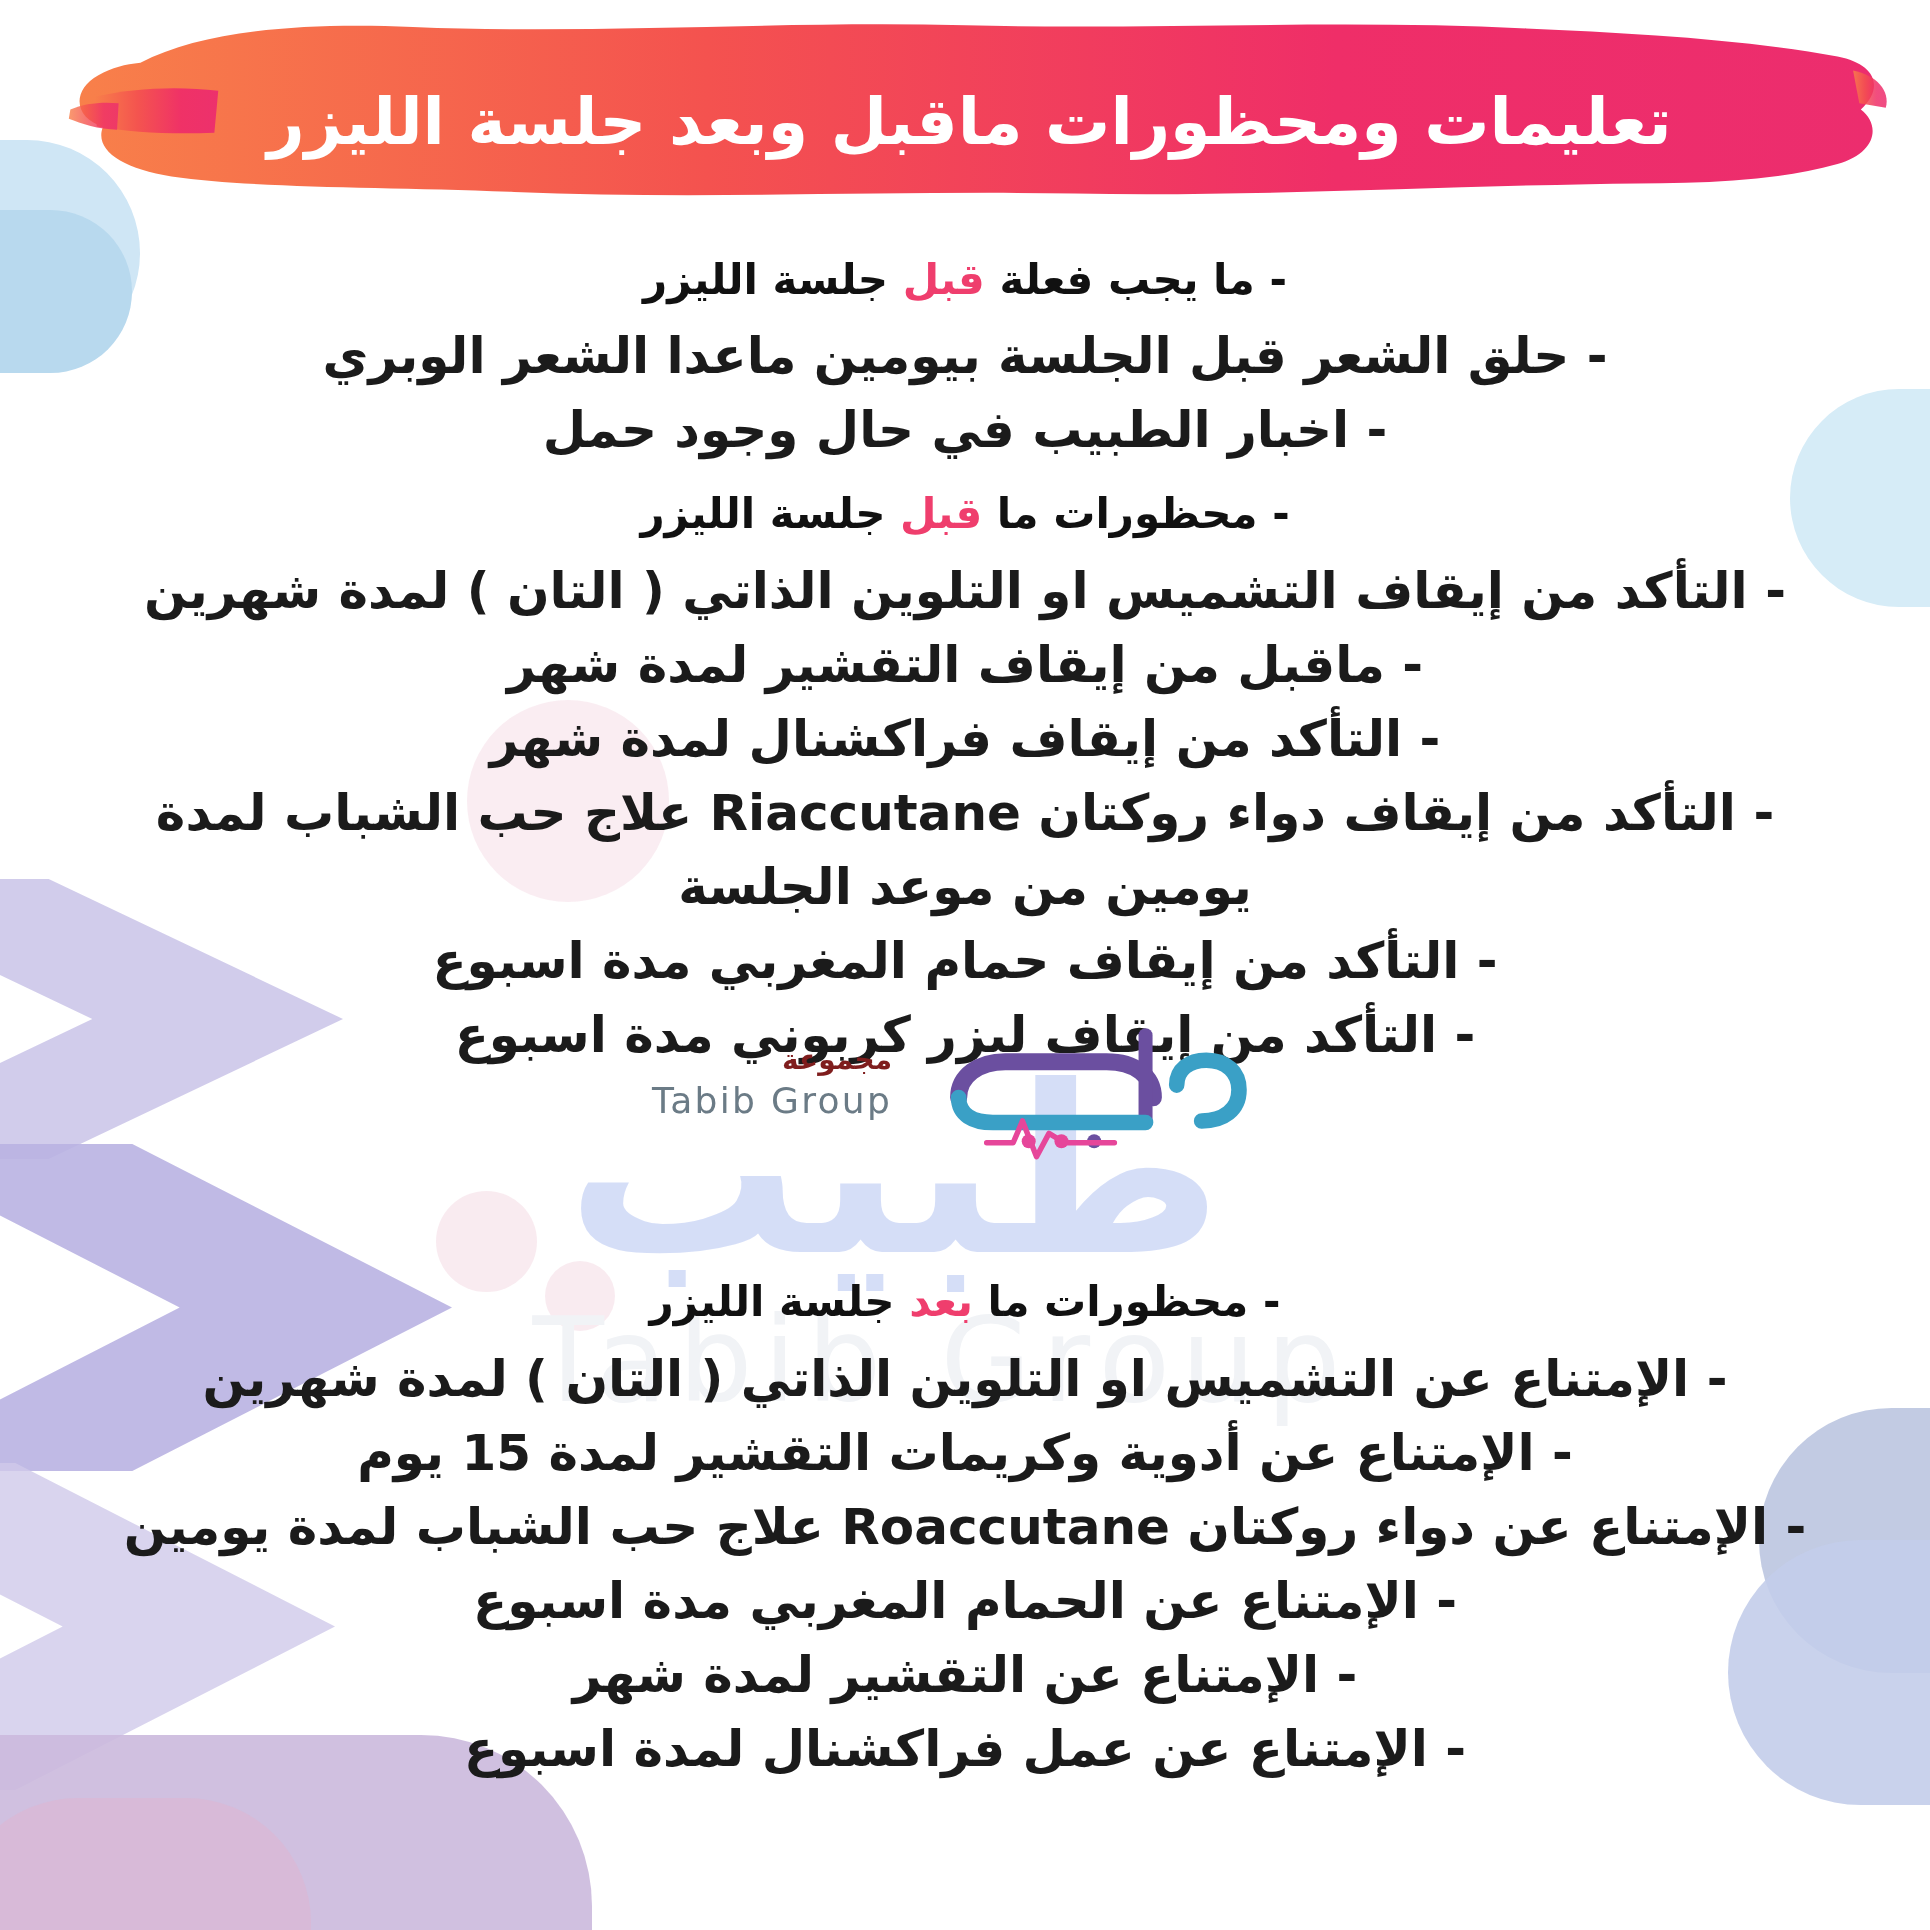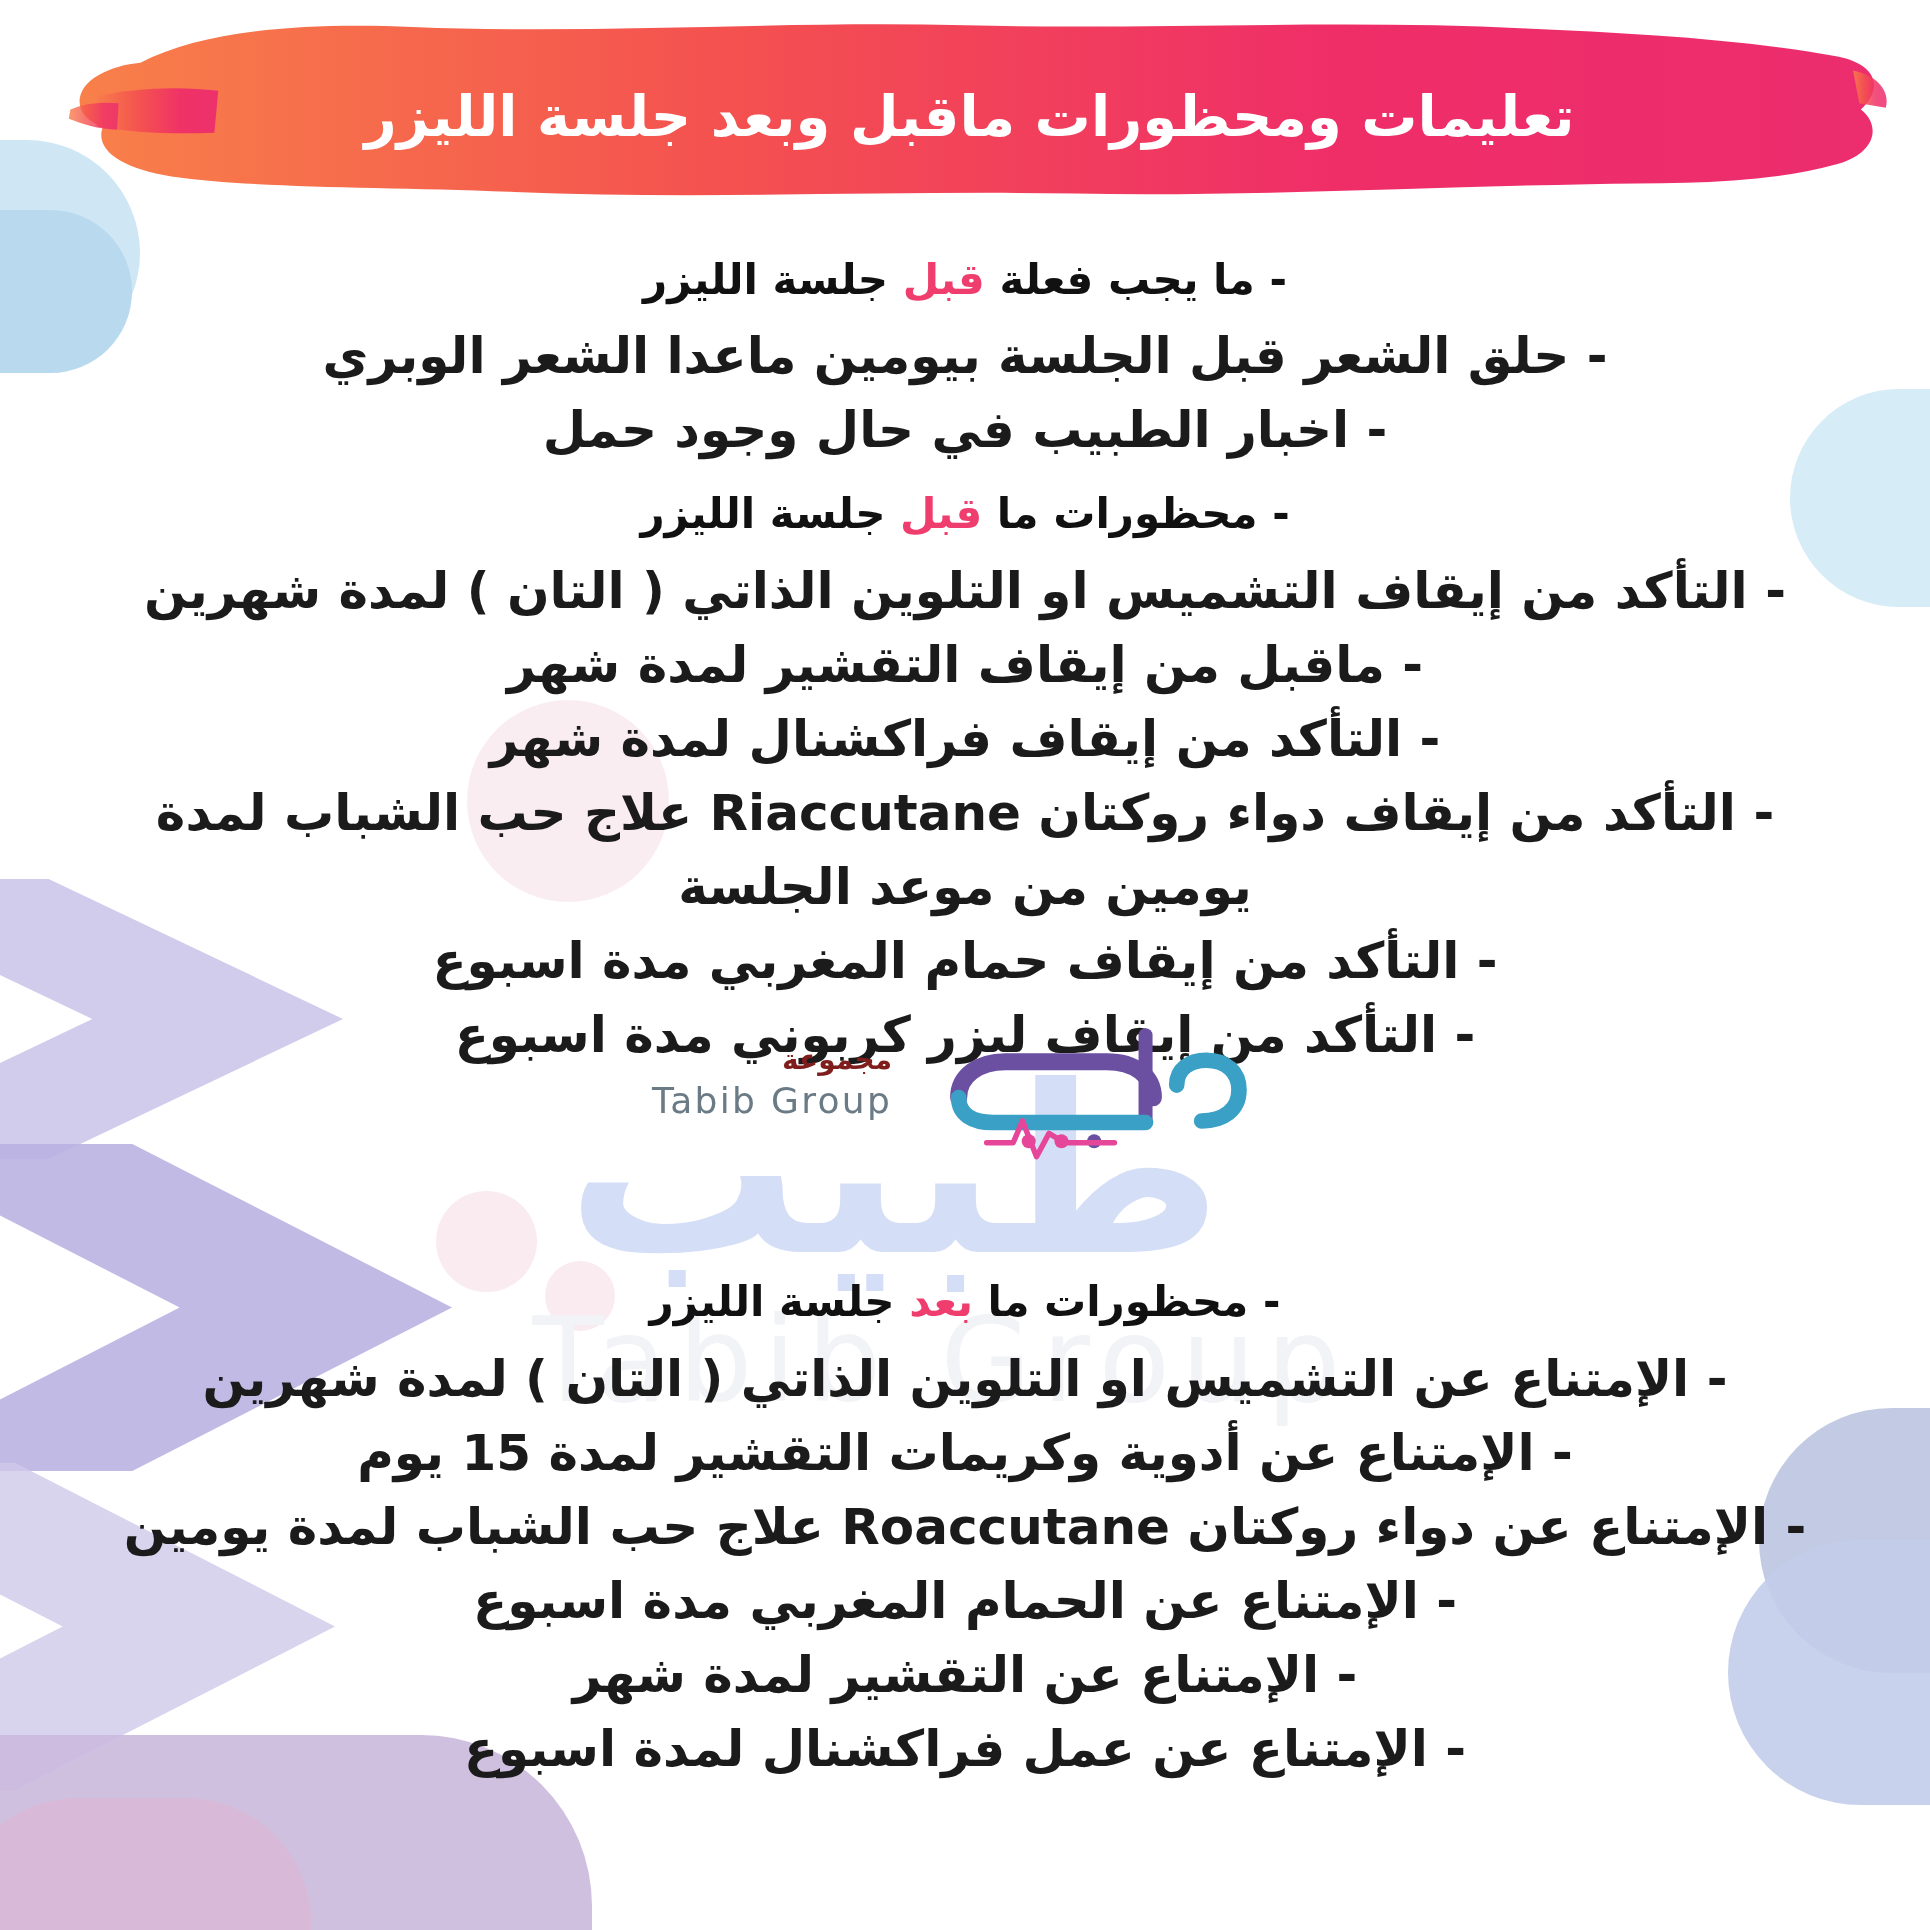--- a/index.html
+++ b/index.html
@@ -149,21 +149,21 @@
     position: absolute;
     left: 47px; top: 15.6px;
     width: 1845px; height: 218px;
     z-index: 2;
   }
   .brush-wrap svg { display: block; width: 100%; height: 100%; }
   .header-title {
     position: absolute;
     left: 0; right: 0; top: 68px;
     text-align: center;
-    font-size: 56px;
+    font-size: 65px;
     font-weight: 700;
     color: #ffffff;
     z-index: 3;
     letter-spacing: 0px;
     direction: rtl;
   }
 
   
   .content {
     position: relative;

